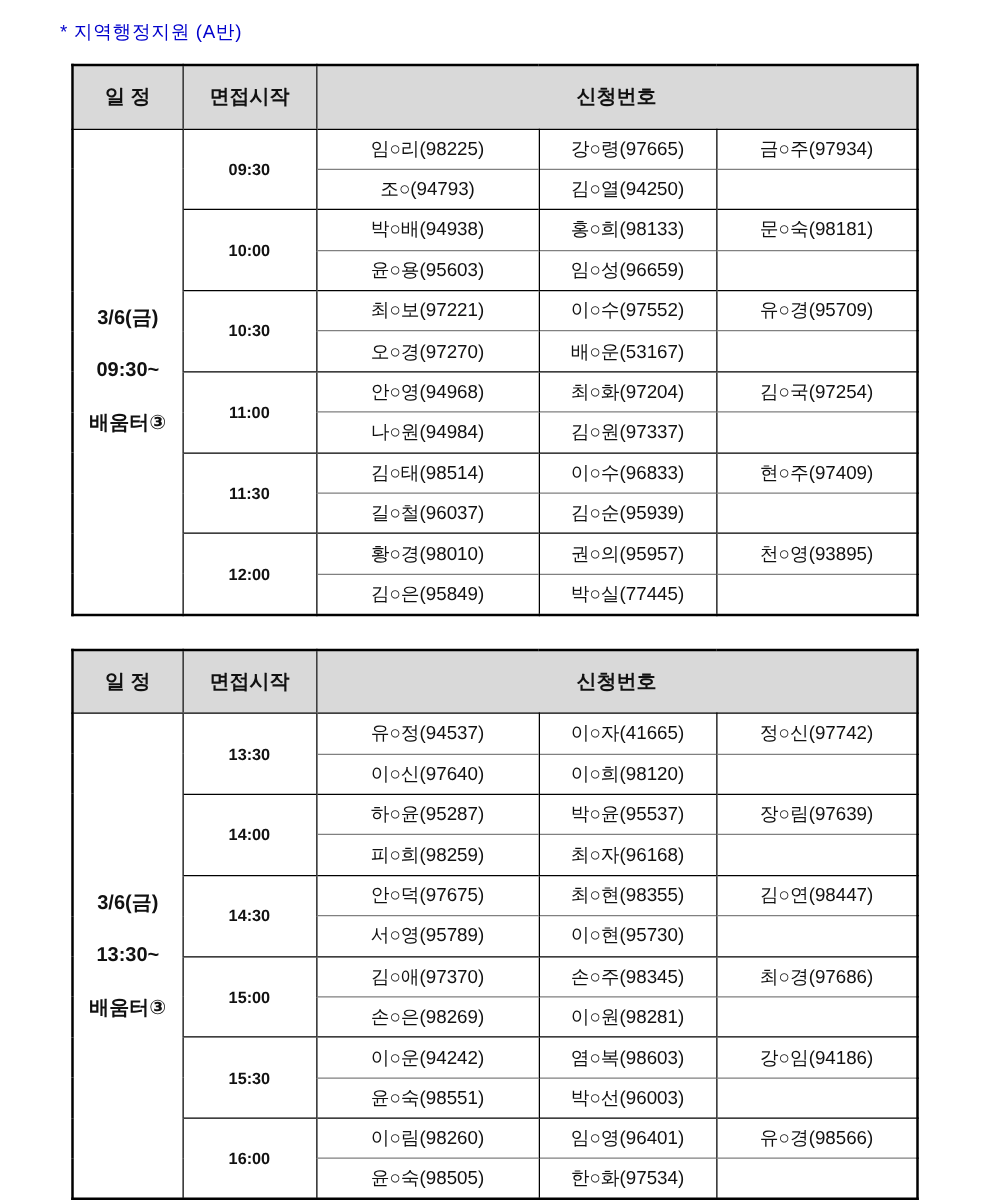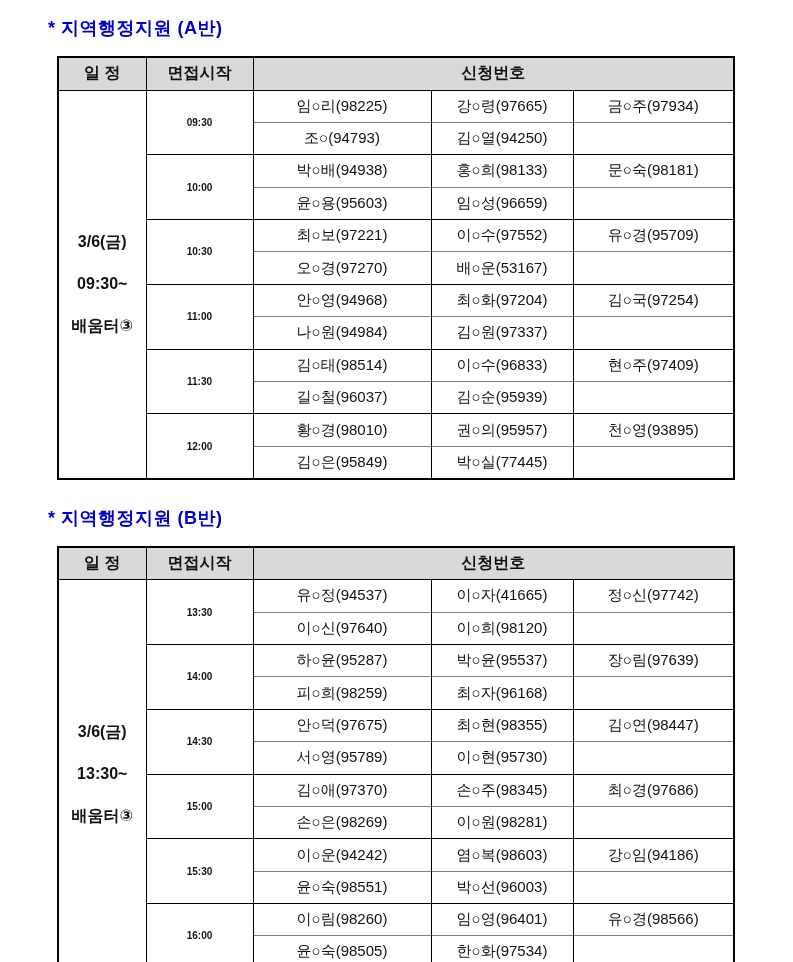--- a/index.html
+++ b/index.html
@@ -6,22 +6,22 @@
   html, body {
     margin: 0; padding: 0;
     background: #ffffff;
     width: 793px; height: 962px;
     overflow: hidden;
     font-family: "Liberation Sans", "DejaVu Sans", sans-serif;
     color: #111111;
   }
   .page { padding: 16px 0 0 48px; }
   .section-title {
-    font-size: 18px;
-    font-weight: 700;
+    font-size: 15px;
+    font-weight: 400;
     color: #0000CC;
     letter-spacing: 0.5px;
     margin: 0 0 16px 0;
   }
   .section + .section { margin-top: 26px; }
   table.sched {
     border-collapse: collapse;
     table-layout: fixed;
     width: 676px;
     margin-left: 9px;
@@ -34,33 +34,33 @@
   col.c5 { width: 161px; }
   th, td {
     padding: 0 4px;
     text-align: center;
     vertical-align: middle;
     overflow: hidden;
     white-space: nowrap;
   }
   thead th {
     background: #D9D9D9;
-    height: 33px;
+    height: 51px;
     font-size: 16px;
     font-weight: 700;
     border-bottom: 1.7px solid #000000;
     border-left: 1.5px solid #000000;
   }
   thead th:first-child { border-left: none; }
   tbody td { height: 32.4px; }
   .cell-time, .cell-name { border-left: 1.5px solid #000000; }
   tr.slot-start > td { border-top: 1.7px solid #000000; }
   tbody tr:first-child > td { border-top: none; }
   tr.slot-sub > td.cell-name { border-top: 1.5px solid #808080; }
-  .cell-time { font-size: 10px; font-weight: 700; }
+  .cell-time { font-size: 13px; font-weight: 700; }
   .cell-name { font-size: 15px; font-weight: 400; }
   .cell-date {
     font-size: 16px;
     font-weight: 700;
     vertical-align: middle;
   }
   .date-line { margin: 26px 0; line-height: 1; }
 </style>
 </head>
 <body>
@@ -154,21 +154,20 @@
           <tr class="slot-sub">
             <td class="cell-name">김○은(95849)</td>
             <td class="cell-name">박○실(77445)</td>
             <td class="cell-name"></td>
           </tr>
         </tbody>
     </table>
   </div>
 
   <div class="section">
-    <div class="section-title">* 지역행정지원  (B반)</div>
     <table class="sched">
       <colgroup>
         <col class="c1">
           <col class="c2">
           <col class="c3">
           <col class="c4">
           <col class="c5">
       </colgroup>
       <thead>
         <tr>

